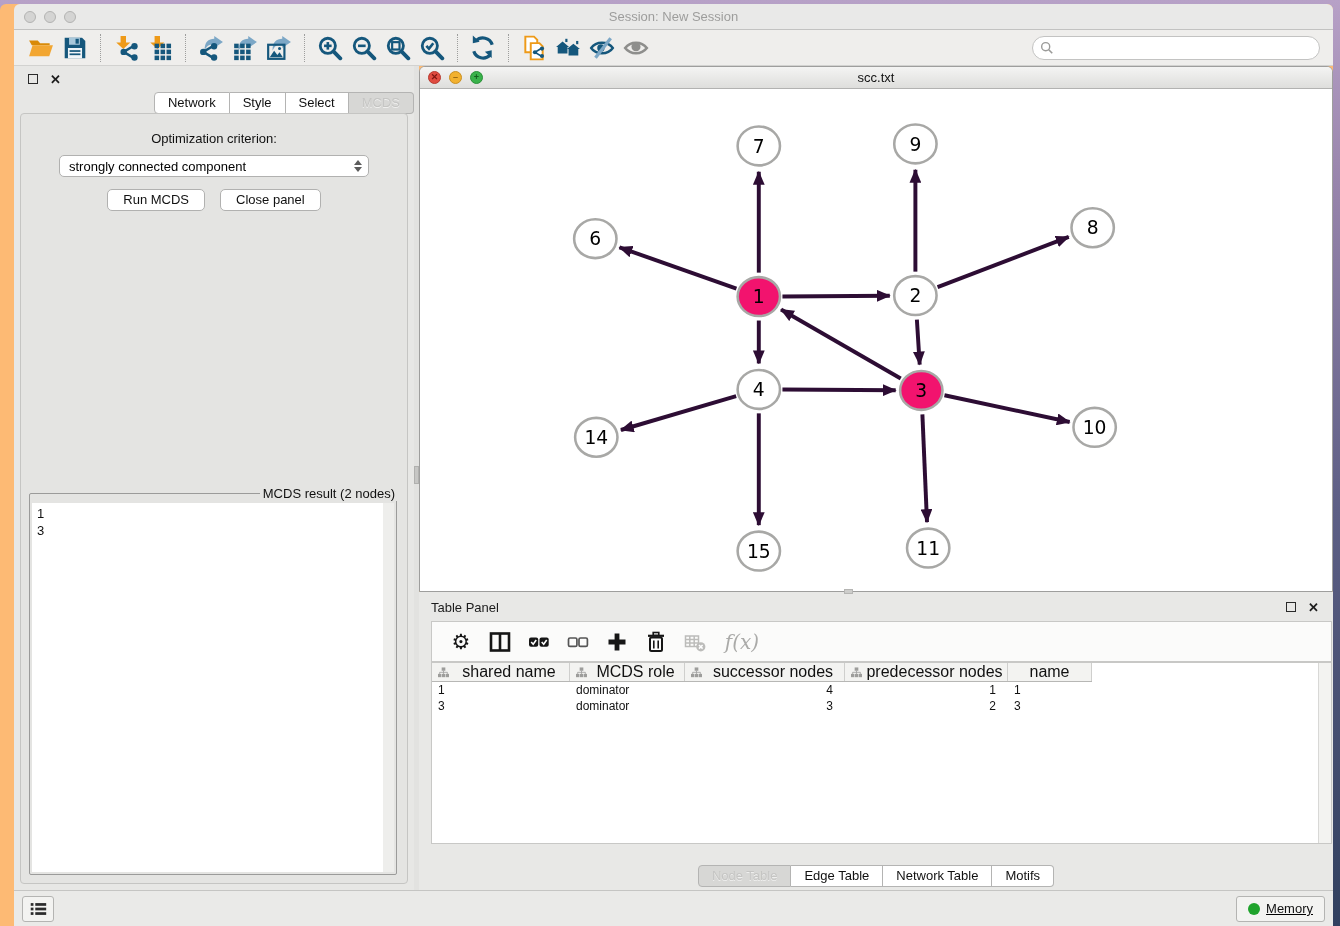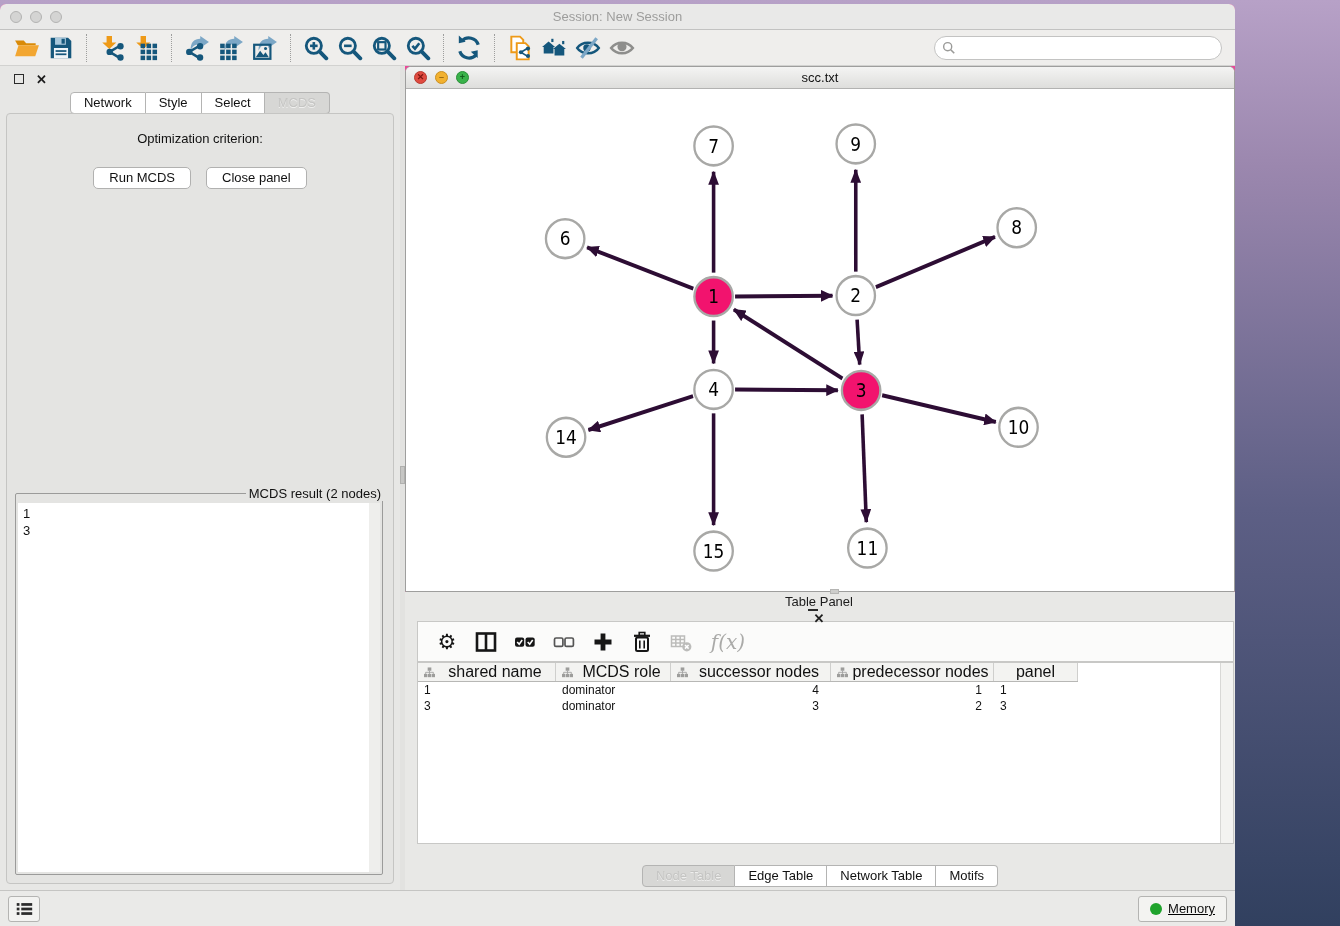--- a/index.html
+++ b/index.html
@@ -1,22 +1,22 @@
 <!DOCTYPE html>
 <html><head>
 <meta charset="utf-8">
 <style>
   * { box-sizing: border-box; margin: 0; padding: 0; }
   html,body { width:1340px; height:926px; overflow:hidden;
     font-family:"Liberation Sans", sans-serif; }
   body { background: linear-gradient(180deg,#b7a1c7 0%,#9b87ae 18%,#5d5f85 55%,#31405f 100%); }
 
-  .window { position:absolute; top:4px; left:0; width:1235px; bottom:0;
-    background:#ec4899; display:flex; flex-direction:column;
-    border-top-right-radius:6px; border-top-left-radius:6px; }
+  .window { position:absolute; top:4px; left:0; width:1333px; bottom:0;
+    background:#fdba74; display:flex; flex-direction:column;
+    border-top-right-radius:6px; border-top-left-radius:6px;padding-left:14px; }
 
   
   .titlebar { height:26px; background:#e9e9e8; border-bottom:1px solid #c2c2c1;
     position:relative; border-top-left-radius:6px; border-top-right-radius:6px; }
   .traffic { position:absolute; left:10px; top:7px; display:flex; gap:8px; }
   .tl-dot { width:12px; height:12px; border-radius:50%; background:#d4d4d3; border:1px solid #b3b3b2; }
   .app-title { text-align:center; line-height:26px; font-size:13px; color:#9d9d9c; }
 
   
   .toolbar { height:36px; background:#efeeec; border-bottom:1px solid #d2d2d0;
@@ -33,38 +33,38 @@
 
   
   .main { flex:1; display:flex; min-height:0; }
 
   
   .control-panel { width:400px; display:flex; flex-direction:column; background:#e7e7e5; }
   .panel-header { height:26px; display:flex; align-items:center; padding:0 14px; font-size:13px; color:#1c1c1c; }
   .panel-header .ph-title { flex:1; }
   .ph-float { width:10px; height:10px; border:1.5px solid #2a2a2a; display:inline-block; margin-right:12px; }
   .ph-close { font-size:13px; font-weight:bold; color:#1c1c1c; }
-  .seg { display:flex; justify-content:center; }
+  .seg { display:flex; justify-content:flex-end; }
   .seg .tab { background:#fff; border:1px solid #b4b4b3; border-left:none;
     font-size:13px; padding:2px 13px 3px; line-height:15px; color:#111; }
   .seg .tab:first-child { border-left:1px solid #b4b4b3; border-radius:4px 0 0 4px; }
   .seg .tab:last-child { border-radius:0 4px 4px 0; }
   .seg .tab.selected { background:#d7d7d5; color:#c5c5c3; text-shadow:0 1px 0 #efefee; }
   .cp-body { flex:1; margin:-1px 6px 6px; border:1px solid #c5c5c3; border-radius:4px;
     background:#e4e4e2; position:relative; padding-top:17px; }
   .opt-label { text-align:center; font-size:13px; color:#111; margin-bottom:9px; }
   .opt-select { width:310px; height:22px; margin:0 auto; background:#fff;
     border:1px solid #b1b1b0; border-radius:5px; display:flex; align-items:center;
     font-size:13px; padding:0 4px 0 9px; }
   .opt-select .val { flex:1; }
   .stepper { display:flex; flex-direction:column; gap:2px; align-items:center; padding-right:2px;}
   .stepper i { width:0; height:0; border-left:4px solid transparent; border-right:4px solid transparent; display:block;}
   .stepper .up { border-bottom:5px solid #5c5c5c; }
   .stepper .down { border-top:5px solid #5c5c5c; }
-  .btn-row { display:flex; justify-content:center; gap:15px; margin-top:21px; }
+  .btn-row { display:flex; justify-content:center; gap:15px; margin-top:12px; }
   .mac-btn { background:#fff; border:1px solid #b1b1b0; border-radius:5px;
     font-size:13px; padding:2px 15px 3px; color:#111; font-family:"Liberation Sans",sans-serif;}
   .result-box { position:absolute; left:8px; right:10px; top:372px; bottom:8px;
     border:1px solid #9b9b9a; border-radius:2px; display:flex; flex-direction:column; padding:2px; }
   .result-box legend { font-size:13px; padding:0 3px; margin-left:4px; color:#111;text-align:right; }
   .result-area { flex:1; background:#fff; position:relative; font-size:13px; line-height:17px;
     padding:2px 5px; color:#111; }
   .result-scroll { position:absolute; top:0; right:0; bottom:0; width:11px; background:#eeeeec; }
 
   .v-splitter { width:5px; background:#e2e2e0; position:relative; }
@@ -343,20 +343,27 @@
         <span class="ph-close">✕</span>
       </div>
       <div class="seg" id="cp-tabs">
           <span class="tab">Network</span>
           <span class="tab">Style</span>
           <span class="tab">Select</span>
           <span class="tab selected">MCDS</span>
         </div>
       <div class="cp-body">
         <div class="opt-label">Optimization criterion:</div>
+        <div class="opt-select">
+          <span class="val">strongly connected component</span>
+          <span class="stepper">
+              <i class="up"></i>
+              <i class="down"></i>
+            </span>
+        </div>
         <div class="btn-row">
           <button class="mac-btn">Run MCDS</button>
           <button class="mac-btn">Close panel</button>
         </div>
         <fieldset class="result-box">
           <legend>MCDS result (2 nodes)</legend>
           <div class="result-area" id="mcds-results">
               <div>1</div>
               <div>3</div>
             <div class="result-scroll"></div>
@@ -446,21 +453,21 @@
               <g>
                 <ellipse cx="344" cy="463" rx="21.5" ry="19.5" fill="#ffffff" stroke="#a8a8a6" stroke-width="2.6"></ellipse>
                 <text x="344" y="463" text-anchor="middle" dy="0.35em" font-size="19" fill="#000" font-family="DejaVu Sans, sans-serif">15</text>
               </g>
             </svg>
         </div>
       </div>
 
       <div class="table-panel">
         <div class="h-grip"></div>
-        <div class="panel-header" style="padding-left:12px;flex-direction:column;">
+        <div class="panel-header" style="padding-left:12px;">
           <span class="ph-title">Table Panel</span>
           <span class="ph-float"></span>
           <span class="ph-close">✕</span>
         </div>
         <div class="tp-toolbar" id="tp-toolbar">
             <button class="tp-btn" style="">
               <span class="gear-glyph icon">⚙</span>
             </button>
             <button class="tp-btn" style="">
               <span class="icon">
@@ -579,21 +586,21 @@
                       <rect x="0" y="7.5" width="3.6" height="3.6"></rect>
                       <rect x="4.2" y="7.5" width="3.6" height="3.6"></rect>
                       <rect x="8.4" y="7.5" width="3.6" height="3.6"></rect>
                     </g>
                     <path d="M6 4.1v1.7M1.8 7.5V5.8h8.4v1.7M6 5.8v1.7" stroke="#9d9d9b" fill="none" stroke-width="0.9"></path>
                   </svg>
                 </span>
                 <span class="lbl">predecessor nodes</span>
               </div>
               <div class="th" style="width:84px">
-                <span class="lbl">panel</span>
+                <span class="lbl">name</span>
               </div>
             </div>
           <div id="tp-rows">
               <div class="trow">
                 <div class="td" style="width:138px">1</div>
                 <div class="td" style="width:115px">dominator</div>
                 <div class="td right" style="width:160px">4</div>
                 <div class="td right" style="width:163px">1</div>
                 <div class="td" style="width:84px">1</div>
               </div>

